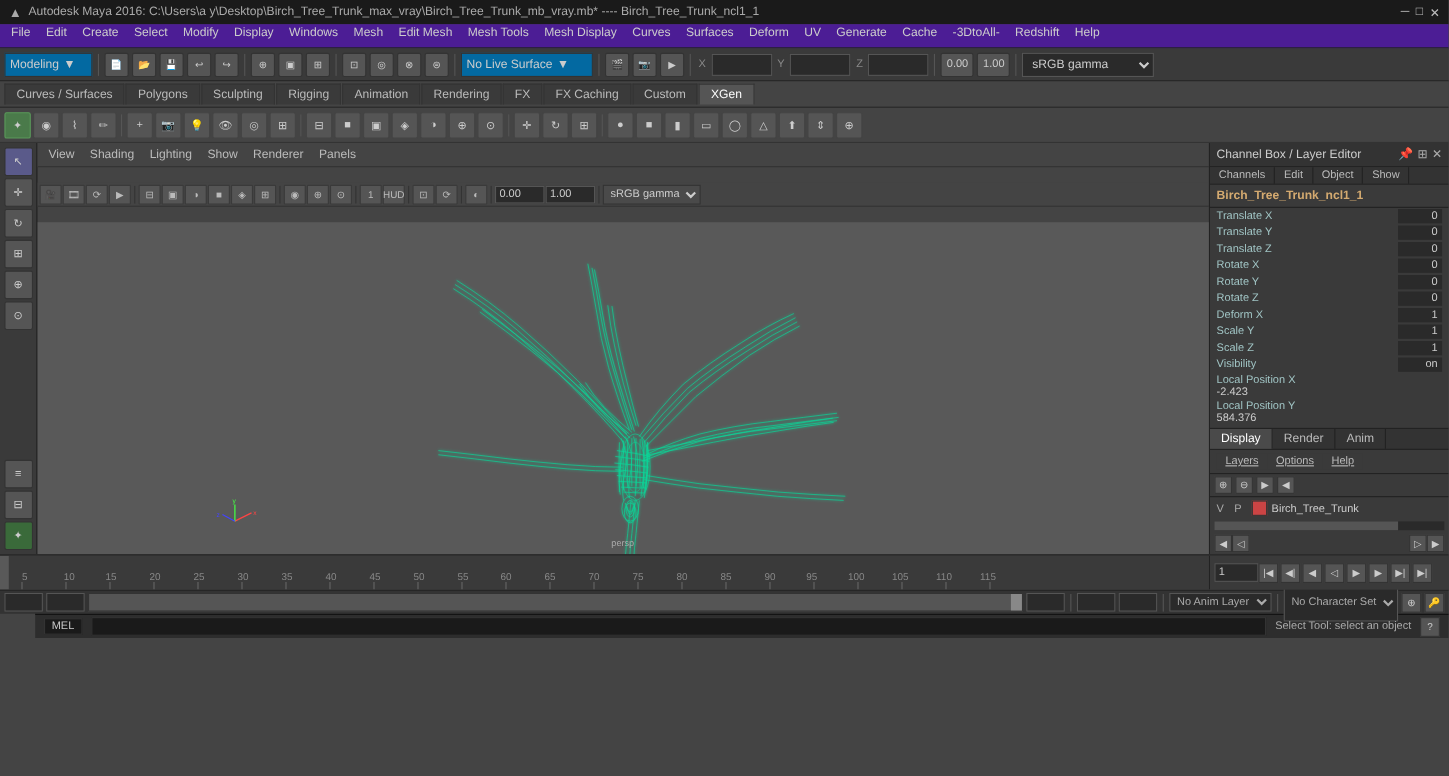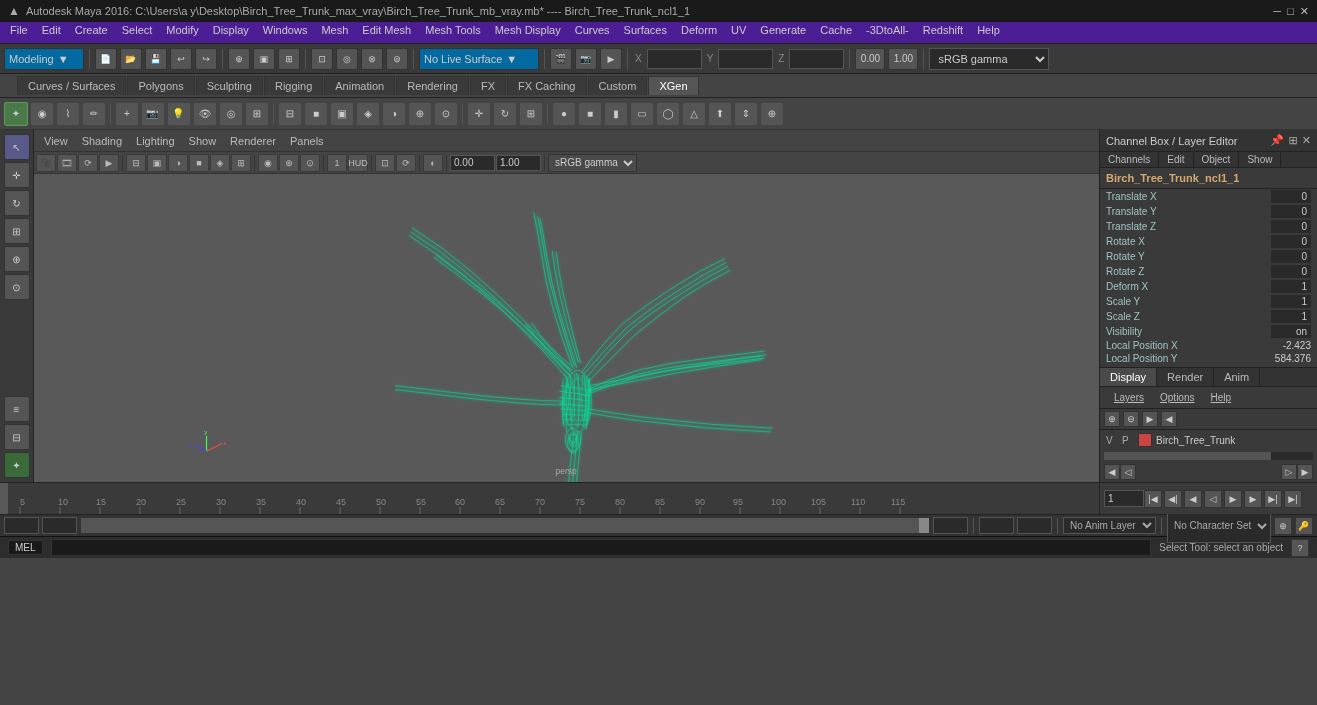--- a/index.html
+++ b/index.html
@@ -107,21 +107,21 @@
       padding: 0 4px;
       width: 55px;
     }
 
     
     #tab-bar {
       height: 24px;
       background: #444;
       display: flex;
       align-items: center;
-      padding: 0 17px;
+      padding: 0 4px;
       gap: 1px;
       border-bottom: 1px solid #222;
     }
     .tab-item {
       padding: 3px 10px;
       cursor: pointer;
       color: #bbb;
       font-size: 11px;
       background: #3a3a3a;
       border: 1px solid #333;
@@ -276,20 +276,21 @@
       padding: 3px 6px;
       color: #d4aa70;
       font-size: 11px;
       background: #3a3a3a;
       border-bottom: 1px solid #222;
     }
     .local-pos-row {
       display: flex;
       justify-content: space-between;
       padding: 1px 6px;
+      flex-direction: column;
     }
     .local-pos-name {
       color: #a0c4c4;
       font-size: 10px;
     }
     .local-pos-val {
       color: #ccc;
       font-size: 10px;
     }
 
@@ -442,20 +443,21 @@
 
     
     #status-bar {
       height: 22px;
       background: #2d2d2d;
       display: flex;
       align-items: center;
       padding: 0 8px;
       border-top: 1px solid #111;
       gap: 8px;
+      margin-left: 32px;
     }
     .status-mode {
       color: #ccc;
       font-size: 10px;
       background: #1a1a1a;
       padding: 1px 6px;
       border: 1px solid #333;
     }
     .status-text {
       color: #aaa;
@@ -528,20 +530,21 @@
       flex: 1;
       overflow: hidden;
     }
 
     
     #viewport-wrapper {
       flex: 1;
       display: flex;
       flex-direction: column;
       overflow: hidden;
+      gap: 14px;
     }
   </style>
 </head>
 <body>
 
 <div id="title-bar">
   <div class="title-left">
     <span style="color:#aaa; font-size:12px;">▲</span>
     <span>Autodesk Maya 2016: C:\Users\a y\Desktop\Birch_Tree_Trunk_max_vray\Birch_Tree_Trunk_mb_vray.mb* ---- Birch_Tree_Trunk_ncl1_1</span>
   </div>

